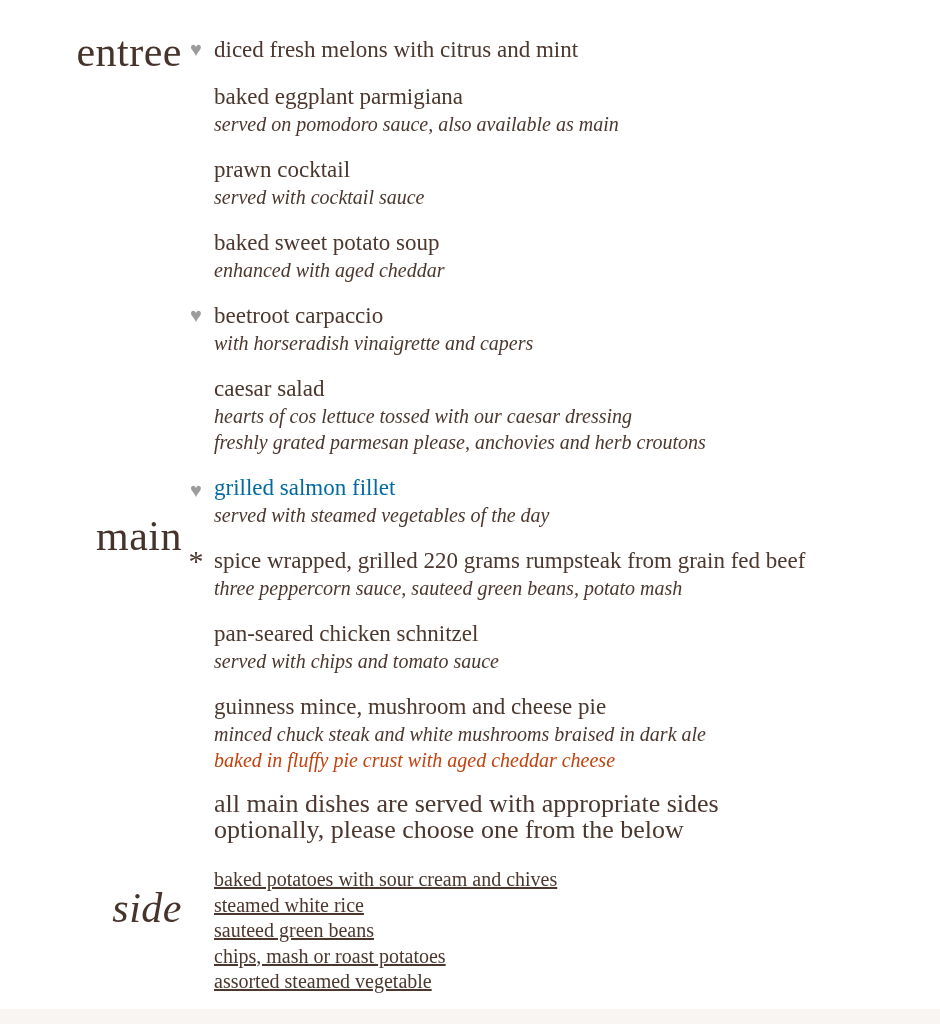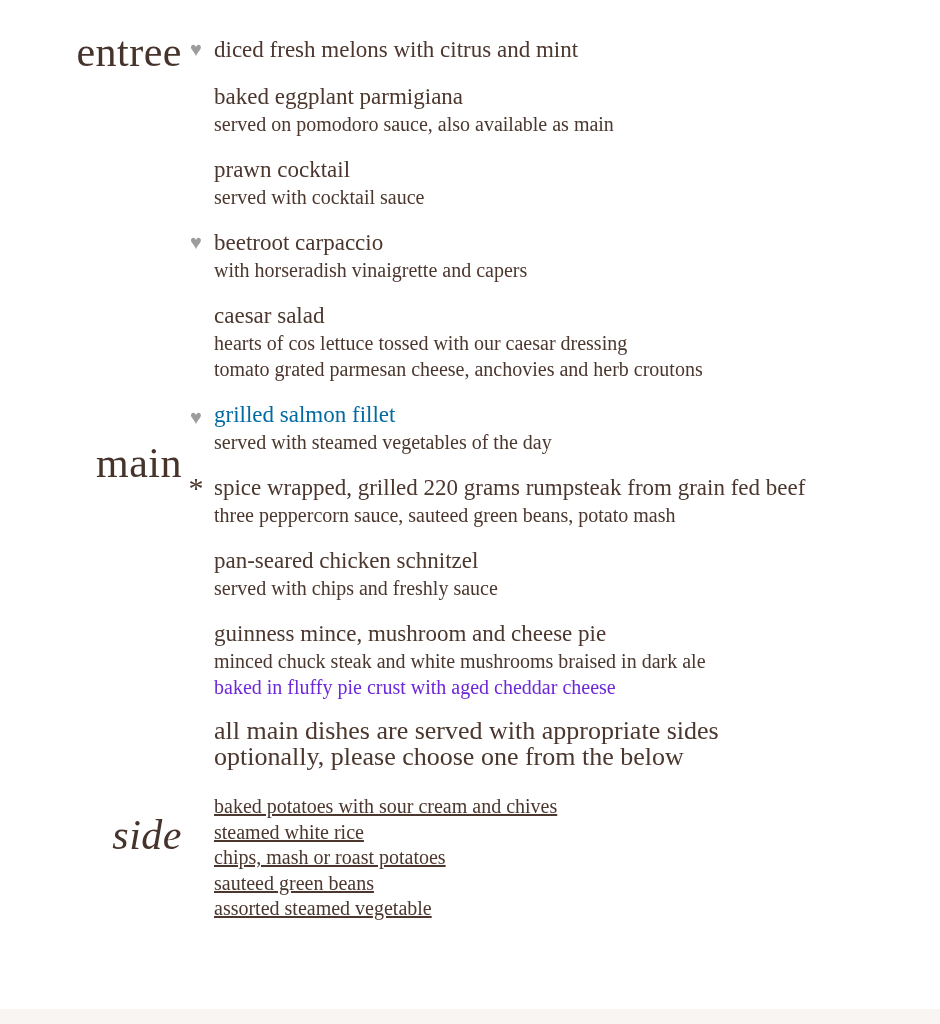--- a/index.html
+++ b/index.html
@@ -21,22 +21,22 @@
     letter-spacing:0.5px;
   }
   .section-main { margin-top:11px; }
   .section-main .section-label { top:6px;margin-top:36px; }
   .section-side { margin-top:24px; }
   .section-side .section-label { top:20px;font-style:italic; }
 
   .item { position:relative; margin-bottom:18px; }
   .item-title { font-size:23px; line-height:29px; white-space:nowrap; }
   .item-title.muted { color:#0369a1; }
-  .item-desc { font-size:20px; line-height:26px; white-space:nowrap; }
-  .item-desc.muted { color:#6d28d9; }
+  .item-desc { font-size:20px; line-height:26px; white-space:nowrap;font-style:italic; }
+  .item-desc.muted { color:#c2410c; }
 
   .marker {
     position:absolute; left:-31px; top:0;
     width:26px; text-align:center;
     line-height:29px;
   }
   .marker.heart { color:#9c9c9c; font-size:20px; }
   .marker.heart.low { top:3px; }
   .marker.asterisk { color:#4b372e; font-size:30px; top:0; }
 
@@ -67,70 +67,74 @@
     <div class="item">
       <div class="item-title">baked eggplant parmigiana</div>
       <div class="item-desc">served on pomodoro sauce, also available as main</div>
     </div>
 
     <div class="item">
       <div class="item-title">prawn cocktail</div>
       <div class="item-desc">served with cocktail sauce</div>
     </div>
 
+    <div class="item">
+      <div class="item-title">baked sweet potato soup</div>
+      <div class="item-desc">enhanced with aged cheddar</div>
+    </div>
 
     <div class="item">
       <span class="marker heart">♥</span>
       <div class="item-title">beetroot carpaccio</div>
       <div class="item-desc">with horseradish vinaigrette and capers</div>
     </div>
 
     <div class="item">
       <div class="item-title">caesar salad</div>
       <div class="item-desc">hearts of cos lettuce tossed with our caesar dressing</div>
-      <div class="item-desc">tomato grated parmesan cheese, anchovies and herb croutons</div>
+      <div class="item-desc">freshly grated parmesan please, anchovies and herb croutons</div>
     </div>
   </section>
 
   <section class="section section-main">
     <h1 class="section-label">main</h1>
 
     <div class="item">
       <span class="marker heart low">♥</span>
       <div class="item-title muted">grilled salmon fillet</div>
       <div class="item-desc">served with steamed vegetables of the day</div>
     </div>
 
     <div class="item">
       <span class="marker asterisk">*</span>
       <div class="item-title">spice wrapped, grilled 220 grams rumpsteak from grain fed beef</div>
       <div class="item-desc">three peppercorn sauce, sauteed green beans, potato mash</div>
     </div>
 
     <div class="item">
       <div class="item-title">pan-seared chicken schnitzel</div>
-      <div class="item-desc">served with chips and freshly sauce</div>
+      <div class="item-desc">served with chips and tomato sauce</div>
     </div>
 
     <div class="item">
       <div class="item-title">guinness mince, mushroom and cheese pie</div>
       <div class="item-desc">minced chuck steak and white mushrooms braised in dark ale</div>
       <div class="item-desc muted">baked in fluffy pie crust with aged cheddar cheese</div>
     </div>
 
     <div class="note">
       <div class="note-line">all main dishes are served with appropriate sides</div>
       <div class="note-line">optionally, please choose one from the below</div>
     </div>
   </section>
 
   <section class="section section-side">
     <h1 class="section-label">side</h1>
     <div class="side-line">baked potatoes with sour cream and chives</div>
     <div class="side-line">steamed white rice</div>
+    <div class="side-line">sauteed green beans</div>
     <div class="side-line">chips, mash or roast potatoes</div>
-    <div class="side-line">sauteed green beans</div>
     <div class="side-line">assorted steamed vegetable</div>
   </section>
 
 </div>
 
 <div class="bottom-band"></div>
 
 </body></html>

